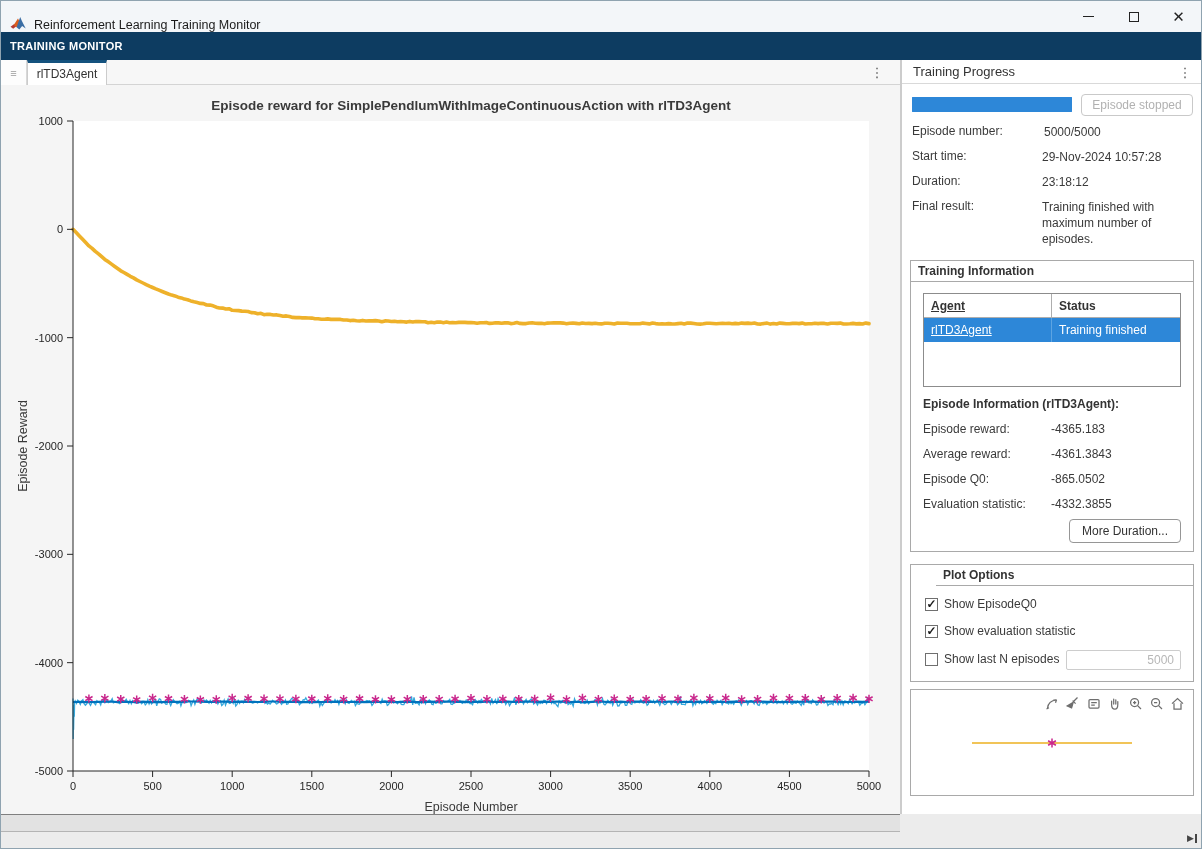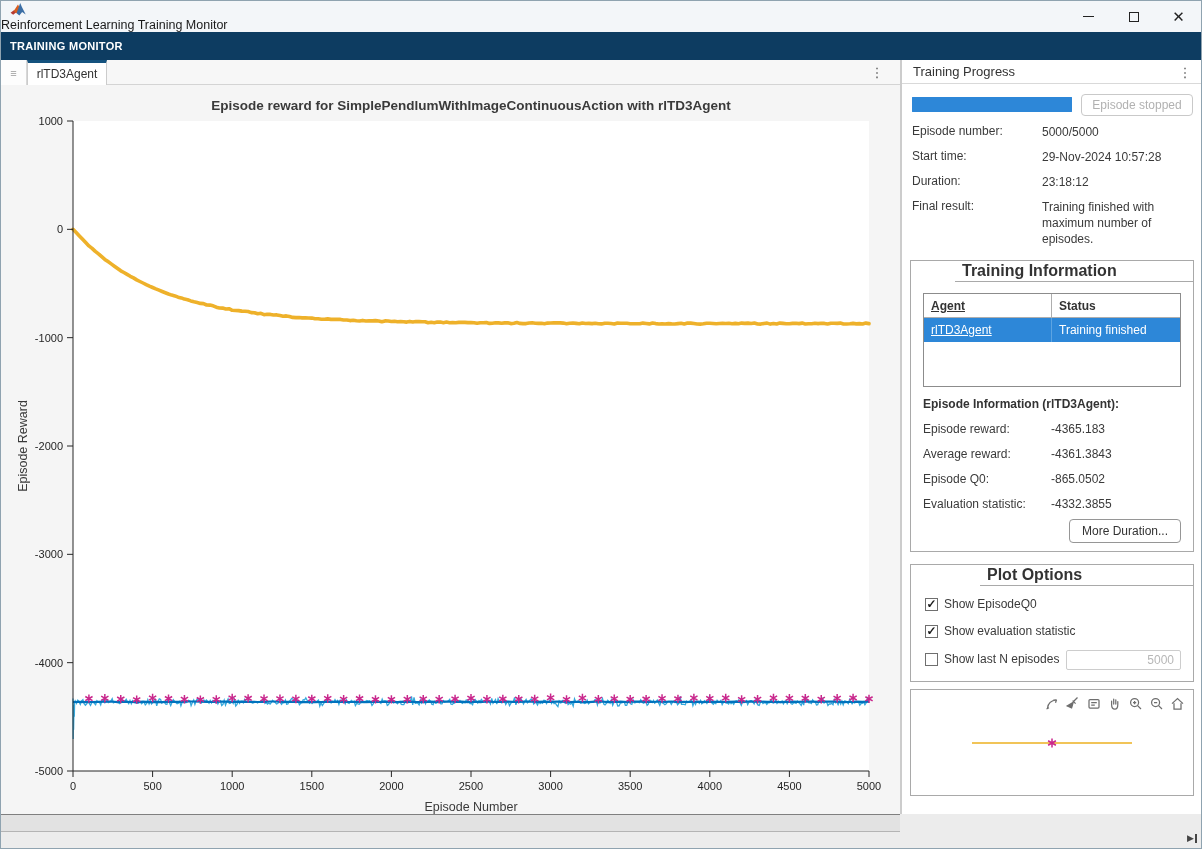--- a/index.html
+++ b/index.html
@@ -1,20 +1,20 @@
 <!DOCTYPE html>
 <html><head>
 <meta charset="utf-8">
 <style>
   html,body{margin:0;padding:0;background:#cfd6dc;font-family:"Liberation Sans",sans-serif;}
   *{box-sizing:border-box;}
   .window{position:relative;width:1202px;height:849px;background:#ececec;border:1px solid #8fa3b0;overflow:hidden;}
 
   
-  .titlebar{position:absolute;left:0;top:0;width:100%;height:31px;background:#f3f6f9;display:flex;align-items:flex-start;flex-direction:column;}
+  .titlebar{position:absolute;left:0;top:0;width:100%;height:31px;background:#f3f6f9;display:flex;align-items:flex-end;}
   .titlebar .logo{width:17px;height:17px;margin-left:9px;margin-right:7px;flex:0 0 auto;}
   .titlebar .title{font-size:12.5px;color:#1a1a1a;}
   .win-controls{position:absolute;right:0;top:0;height:31px;display:flex;}
   .win-btn{width:45px;height:31px;display:flex;align-items:center;justify-content:center;color:#222;}
   .glyph-min{display:block;width:11px;border-top:1.2px solid #222;}
   .glyph-max{display:block;width:10px;height:10px;border:1.2px solid #222;}
   .glyph-close{font-size:15px;line-height:1;color:#222;}
 
   
   .toolstrip{position:absolute;left:0;top:31px;width:100%;height:28px;background:#0d3c61;display:flex;align-items:center;}
@@ -41,21 +41,21 @@
 
   .progress-track{position:absolute;left:10px;top:37px;width:160px;height:15px;background:#2d87d8;border-radius:1px;}
   .progress-fill{height:100%;background:#2d87d8;border-radius:1px;}
   .stopped-btn{position:absolute;right:10px;top:34px;width:112px;height:22px;background:#fff;border:1px solid #c9c9c9;border-radius:4px;color:#b1b1b1;font-size:12px;display:flex;align-items:center;justify-content:center;}
 
   .field-row{position:absolute;left:10px;width:282px;display:flex;font-size:12px;color:#3a3a3a;}
   .field-row .f-label{width:130px;flex:0 0 auto;}
   .field-row .f-value{width:150px;line-height:1.35;}
 
   .rp-box{position:absolute;left:8px;width:284px;background:#fff;border:1px solid #a9a9a9;}
-  .rp-box-header{height:21px;border-bottom:1px solid #a9a9a9;display:flex;align-items:center;font-size:16px;font-weight:bold;color:#333;padding-left:7px;margin-left:44px;}
+  .rp-box-header{height:21px;border-bottom:1px solid #a9a9a9;display:flex;align-items:center;font-size:12px;font-weight:bold;color:#333;padding-left:7px;}
 
   
   .agent-table{position:absolute;left:12px;top:32px;width:258px;border:1px solid #8c8c8c;background:#fff;}
   .tr{display:flex;height:24px;align-items:center;font-size:12px;color:#333;}
   .tr.head{font-weight:bold;border-bottom:1px solid #aeaeae;}
   .tr .td{width:129px;padding-left:7px;overflow:hidden;white-space:nowrap;}
   .tr .td:first-child{border-right:1px solid #aeaeae;height:100%;display:flex;align-items:center;text-decoration:underline;}
   .tr.selected{background:#2d87d8;color:#fff;}
   .tr.selected .td:first-child{border-right-color:#5da4e2;}
   .table-empty{height:44px;}
@@ -231,21 +231,21 @@
       <div class="rp-ellipsis">
           <span>⋮</span>
         </div>
     </div>
 
     <div class="progress-track">
       <div class="progress-fill" id="progress-fill" style="width: 100%;"></div>
     </div>
     <div class="stopped-btn">Episode stopped</div>
 
-    <div class="field-row" style="top:64px;">
+    <div class="field-row" style="top:64px;justify-content:space-between;">
       <span class="f-label">Episode number:</span>
       <span class="f-value">5000/5000</span>
     </div>
     <div class="field-row" style="top:89px;">
       <span class="f-label">Start time:</span>
       <span class="f-value">29-Nov-2024 10:57:28</span>
     </div>
     <div class="field-row" style="top:114px;">
       <span class="f-label">Duration:</span>
       <span class="f-value">23:18:12</span>

